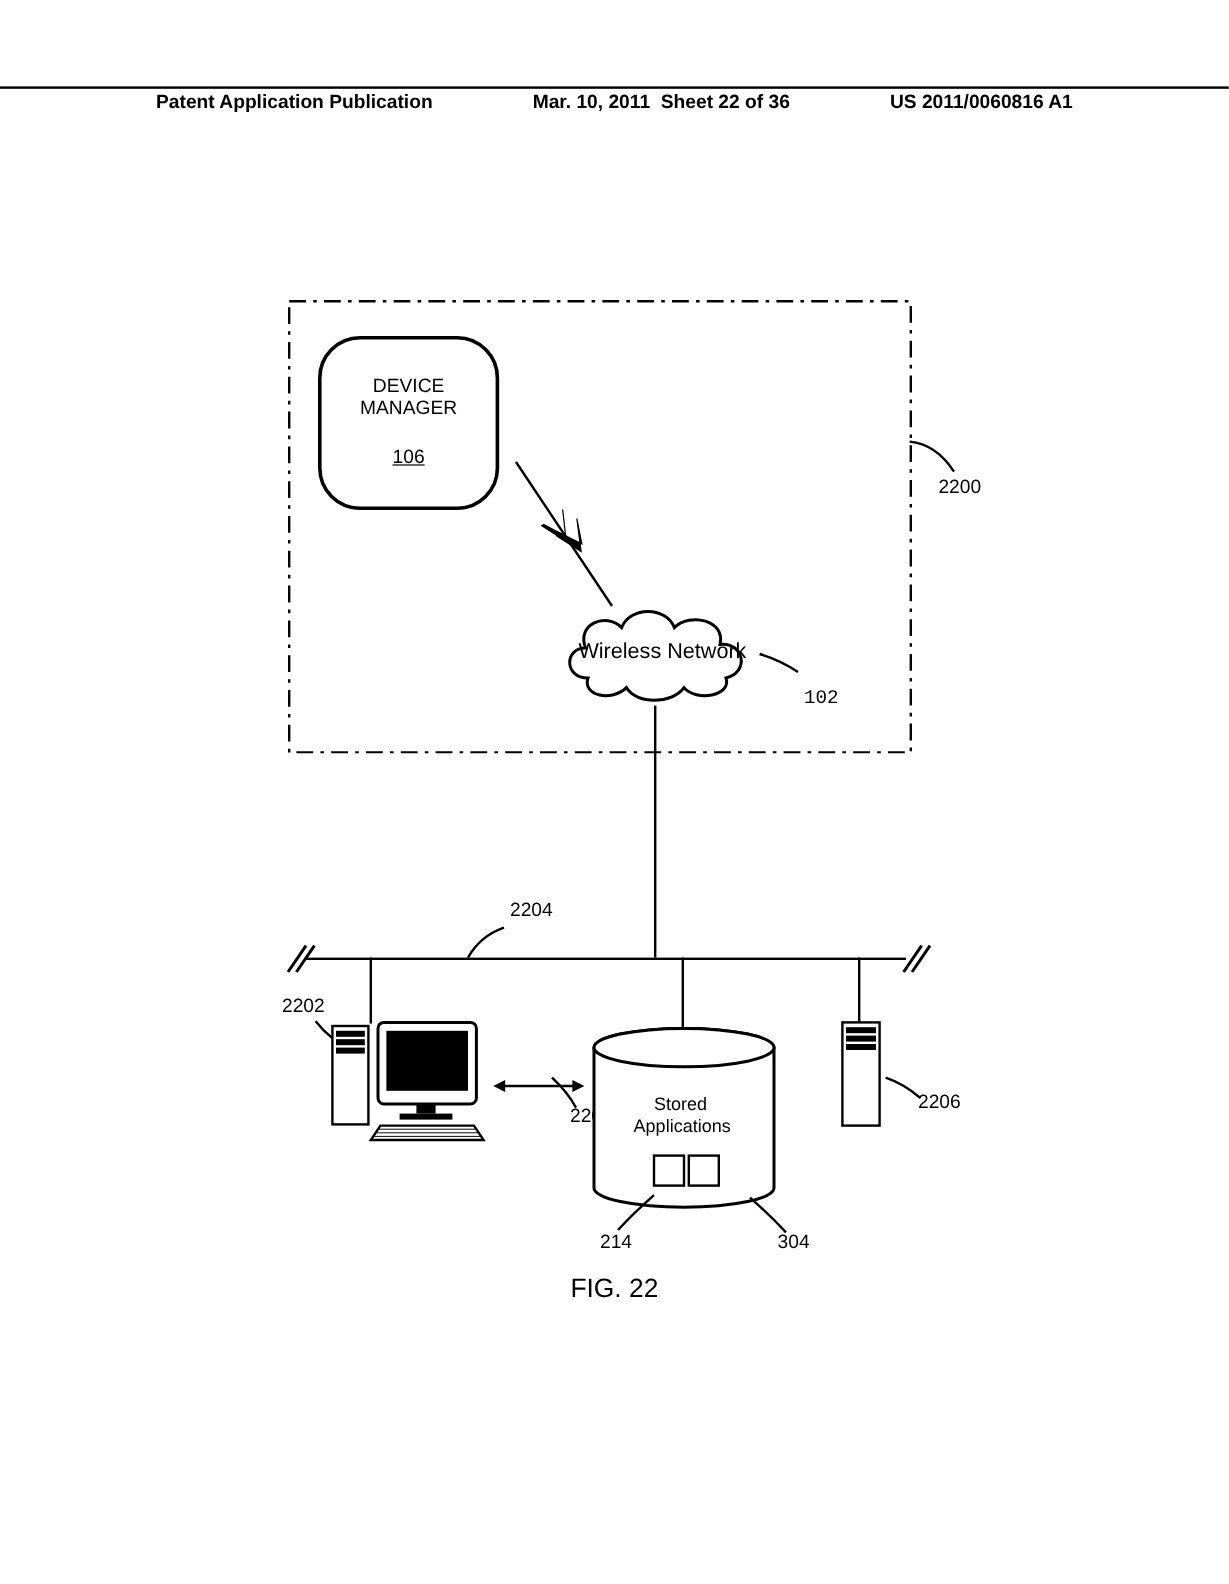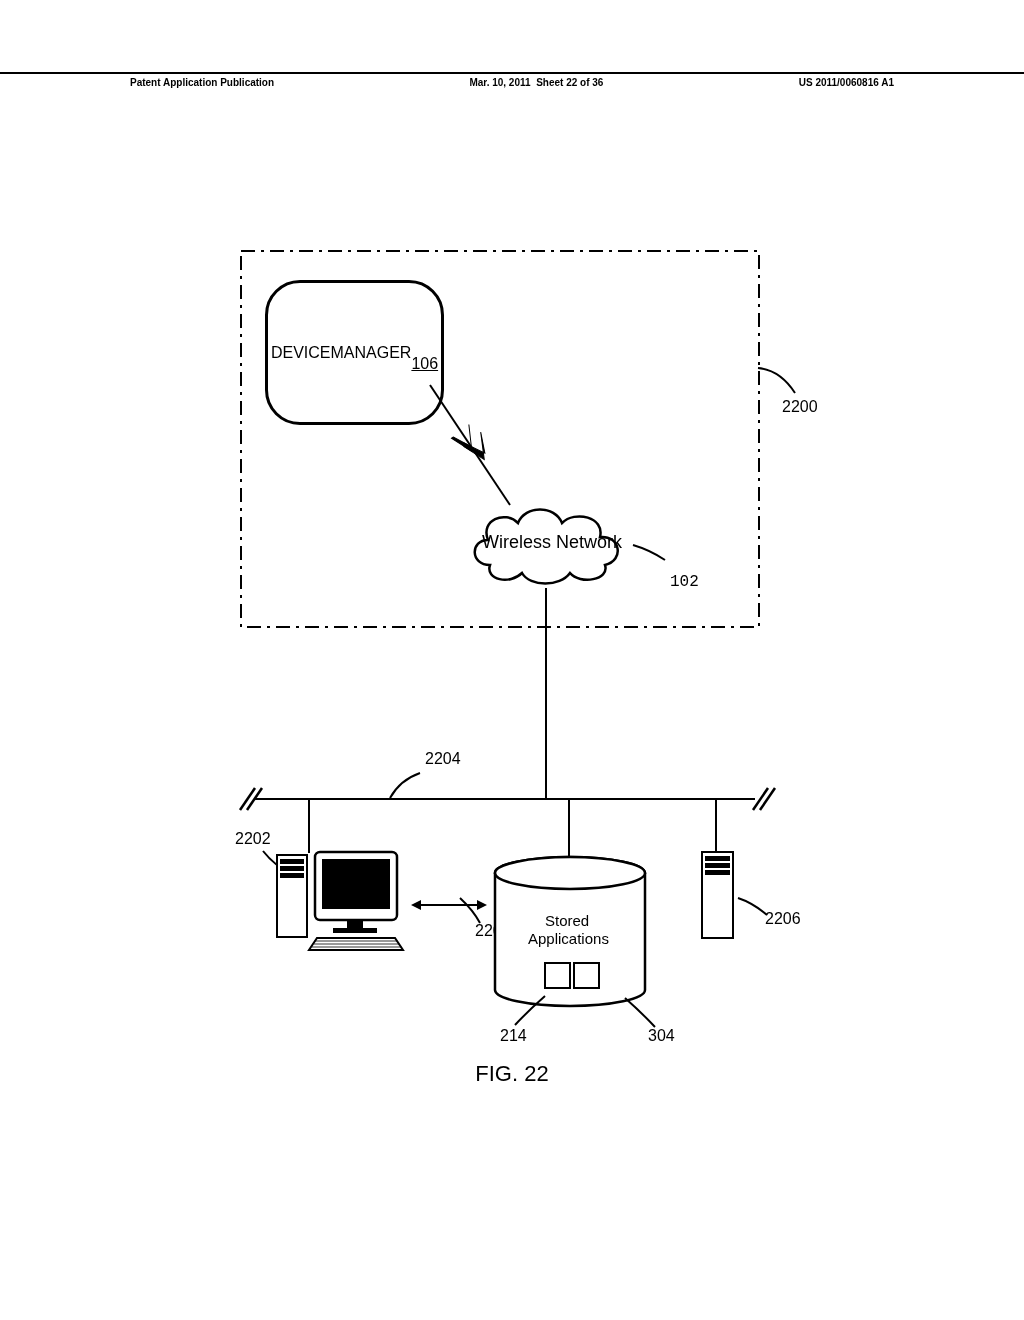--- a/index.html
+++ b/index.html
@@ -15,40 +15,40 @@
       top: 72px;
       left: 0;
       width: 100%;
       border-top: 2px solid #000;
       padding-top: 3px;
     }
     .header-text {
       display: flex;
       justify-content: space-between;
       padding: 0 130px 0 130px;
-      font-size: 10px;
+      font-size: 16px;
       font-weight: bold;
     }
     .diagram {
       position: absolute;
       top: 250px;
       left: 180px;
       width: 680px;
       height: 800px;
     }
     .device-manager {
       position: absolute;
       top: 30px;
       left: 85px;
-      width: 179px;
+      width: 151px;
       height: 145px;
       border: 3px solid #000;
       border-radius: 35px;
       display: flex;
-      flex-direction: row;
+      flex-direction: column;
       align-items: center;
       justify-content: center;
       font-size: 16px;
       font-weight: normal;
       text-align: center;
     }
     .device-manager .num {
       margin-top: 23px;
       text-decoration: underline;
     }

